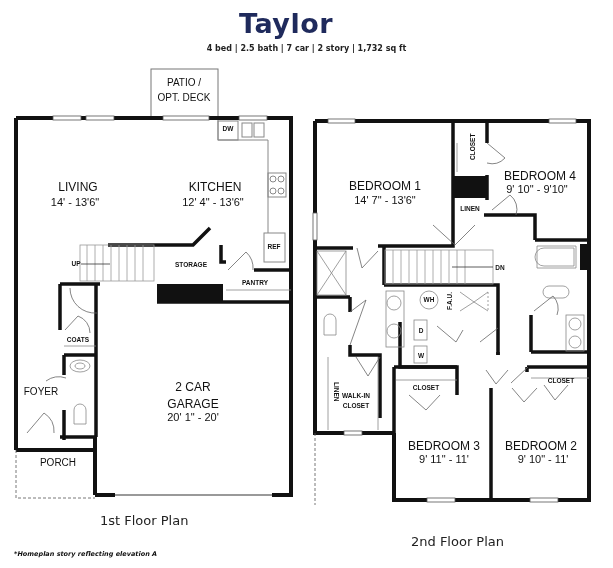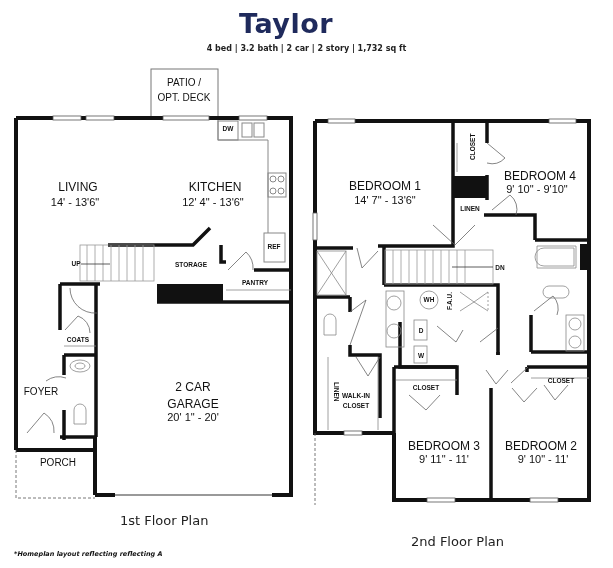--- a/index.html
+++ b/index.html
@@ -11,21 +11,21 @@
   .room { font-size: 12px; }
   .dim { font-size: 11px; }
   .small { font-size: 6.5px; font-weight: bold; }
   .caption { position: absolute; font-family: "DejaVu Sans", sans-serif; font-size: 13px; color: #222; }
   .footnote { position: absolute; left: 14px; top: 550px; font-family: "DejaVu Sans", sans-serif; font-size: 6.5px; font-style: italic; font-weight: bold; color: #111; }
 </style>
 </head>
 <body>
 
 <div class="title">Taylor</div>
-<div class="specs">4 bed | 3.2 bath | 2 car | 2 story | 1,732 sq ft</div>
+<div class="specs">4 bed | 2.5 bath | 7 car | 2 story | 1,732 sq ft</div>
 
 <svg class="plan" width="613" height="568" viewBox="0 0 613 568">
 
   <g>
 
     <rect x="151" y="69" width="67" height="49" fill="none" stroke="#777" stroke-width="1"></rect>
 
     <g fill="none" stroke="#111" stroke-width="4">
       <path d="M16 118 H291 V495 H272"></path>
       <path d="M16 118 V450"></path>
@@ -239,15 +239,15 @@
     <text class="lbl small" x="0" y="0" transform="translate(452,310) rotate(-90)">F.A.U.</text>
     <text class="lbl small" x="421" y="333" text-anchor="middle">D</text>
     <text class="lbl small" x="421" y="358" text-anchor="middle">W</text>
     <text class="lbl small" x="356" y="398" text-anchor="middle">WALK-IN</text>
     <text class="lbl small" x="356" y="408" text-anchor="middle">CLOSET</text>
     <text class="lbl small" x="426" y="390" text-anchor="middle">CLOSET</text>
     <text class="lbl small" x="561" y="383" text-anchor="middle">CLOSET</text>
   </g>
 </svg>
 
-<div class="caption" style="left:120px; top:513px;">1st Floor Plan</div>
+<div class="caption" style="left:100px; top:513px;">1st Floor Plan</div>
 <div class="caption" style="left:411px; top:516px;margin-top:18px;">2nd Floor Plan</div>
-<div class="footnote">*Homeplan layout reflecting reflecting A</div>
+<div class="footnote">*Homeplan story reflecting elevation A</div>
 
 </body></html>

